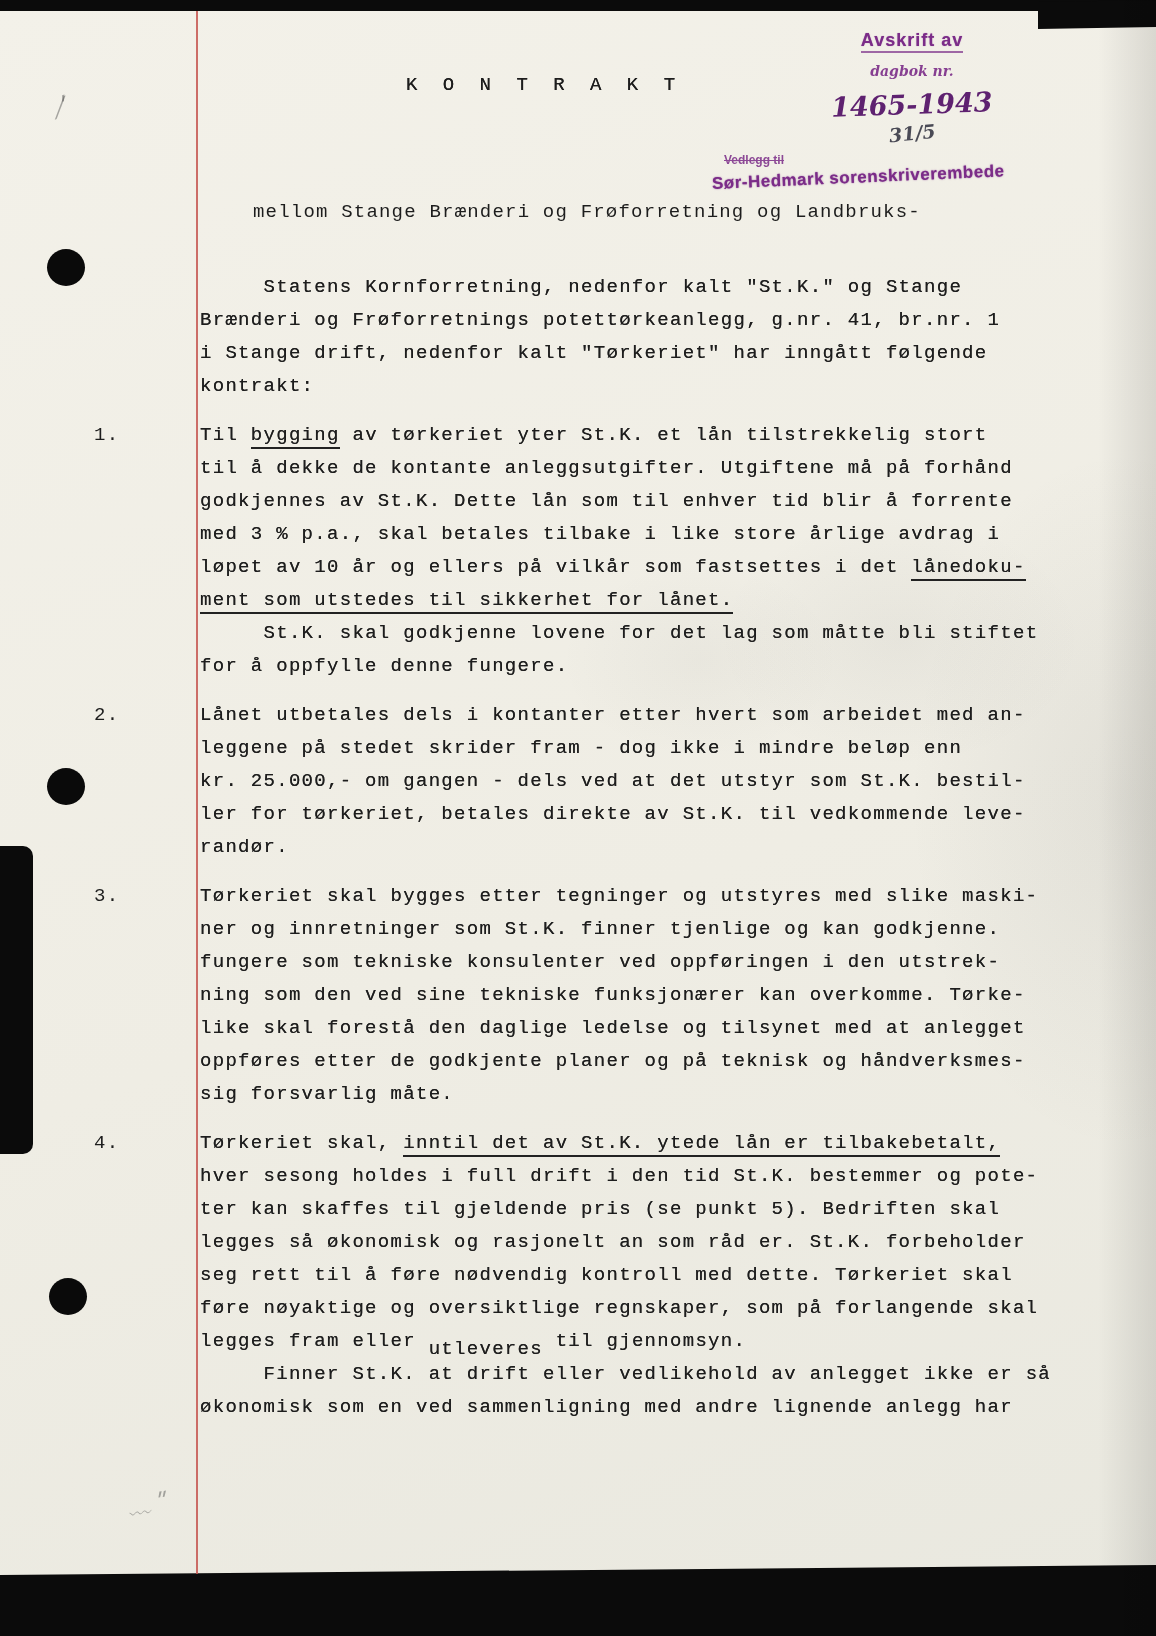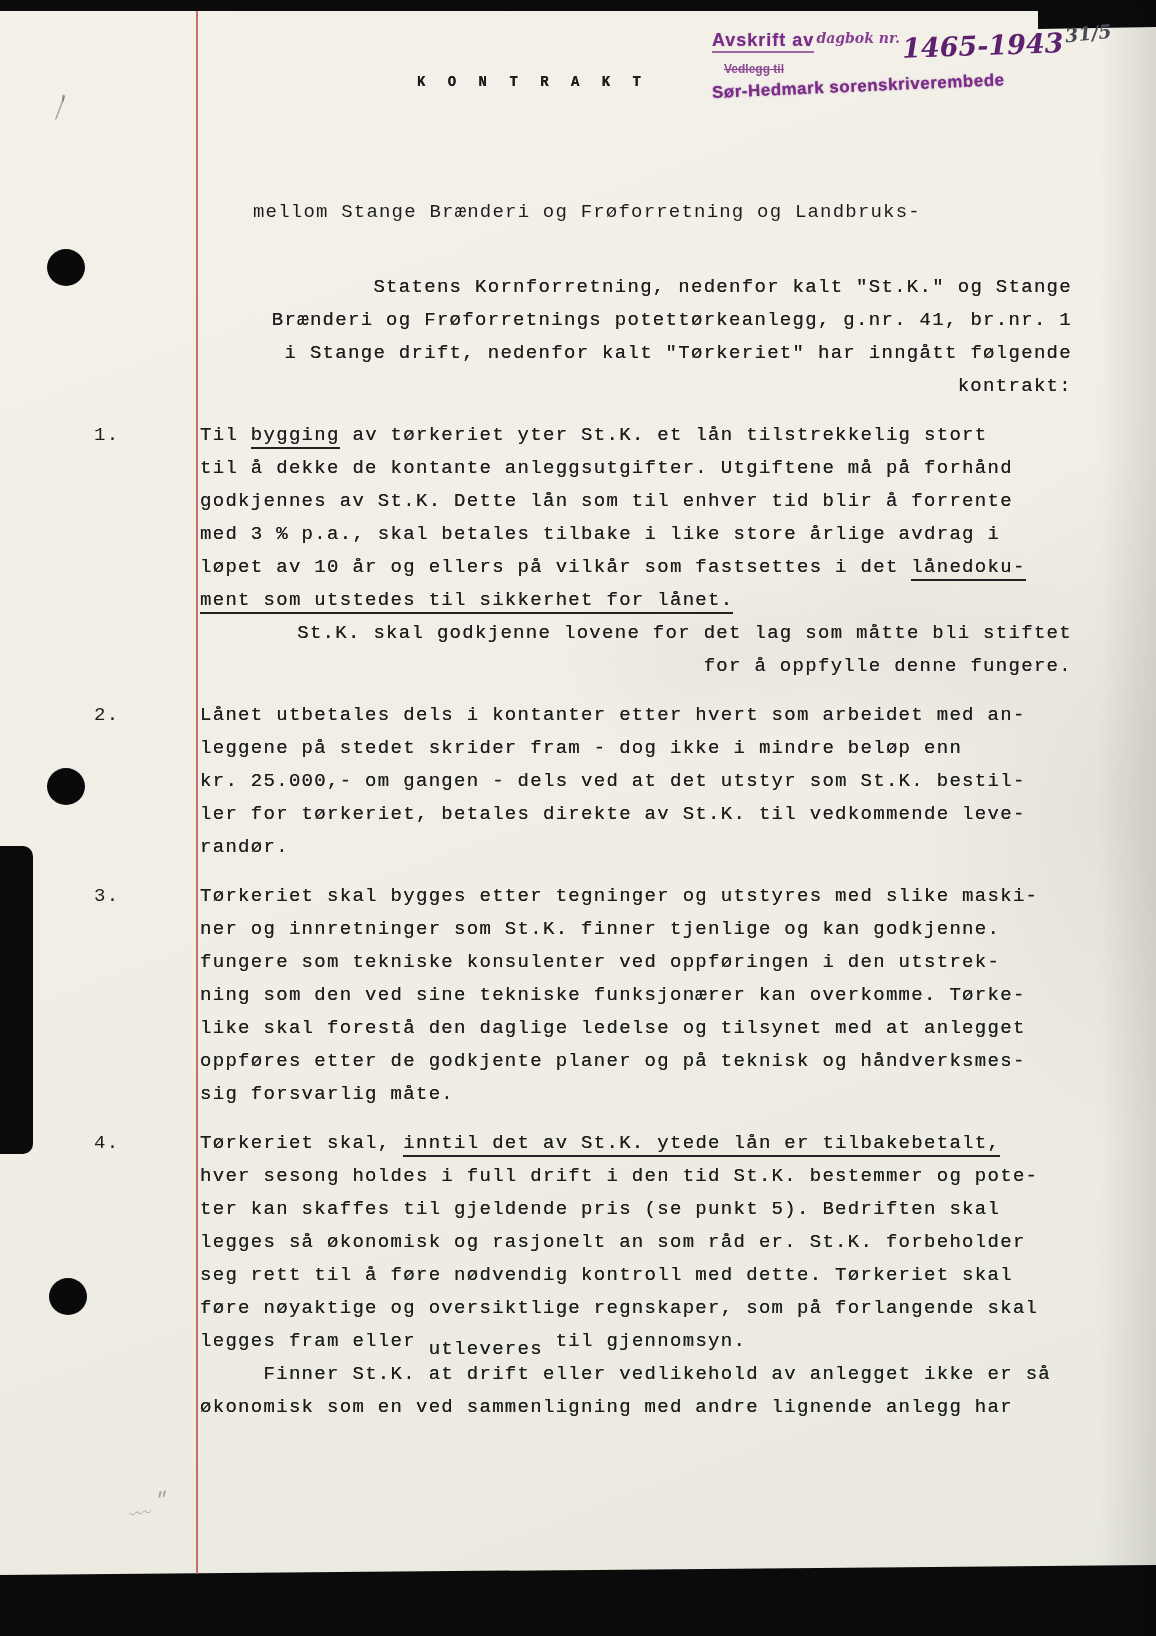--- a/index.html
+++ b/index.html
@@ -32,45 +32,45 @@
   .hole2 { left: 47px; top: 768px; }
   .hole3 { left: 49px; top: 1278px; }
 
   .pencil-mark { position: absolute; color: rgba(70,70,70,0.45);
     font-family: "DejaVu Serif", serif; font-style: italic; }
   .pencil-top { left: 58px; top: 92px; font-size: 26px; transform: rotate(-18deg); }
   .pencil-bottom { left: 128px; top: 1488px; font-size: 24px; transform: rotate(-8deg); letter-spacing: 6px; }
 
   
   .stamp { position: absolute; left: 712px; top: 30px; width: 400px; color: #7b2c88; }
-  .stamp-row1 { display: flex; align-items: flex-start; gap: 2px; white-space: nowrap; }
+  .stamp-row1 { display: flex; align-items: center; gap: 10px; white-space: nowrap; flex-direction: column; }
   .stamp-avskrift { font-family: "Liberation Sans", sans-serif; font-weight: bold; font-size: 18px;
     letter-spacing: 1px; text-shadow: 0 0 1px rgba(123,44,136,0.6); border-bottom: 2px solid rgba(123,44,136,0.7); }
   .stamp-dagbok { font-family: "DejaVu Serif", serif; font-style: italic; font-size: 14px; font-weight: bold; opacity: 0.9; }
   .stamp-number { font-family: "DejaVu Serif", serif; font-style: italic; font-weight: bold; font-size: 27px;
     color: #5e2170; transform: rotate(-2deg); }
   .stamp-date { font-family: "DejaVu Serif", serif; font-style: italic; font-weight: bold; font-size: 19px;
     color: #4a4a55; transform: translateY(-8px) rotate(-6deg); }
   .stamp-vedlegg { font-family: "Liberation Sans", sans-serif; font-weight: bold; font-size: 12px;
     text-decoration: line-through; margin: 1px 0 0 12px; opacity: 0.85; }
   .stamp-office { font-family: "Liberation Sans", sans-serif; font-weight: bold; font-size: 17px;
     letter-spacing: 0.5px; margin-top: 7px; transform: rotate(-2.5deg); transform-origin: left;
     text-shadow: 0 0 1.5px rgba(123,44,136,0.8); white-space: nowrap; }
 
-  .doc-title { position: absolute; left: 417px; top: 74px; font-size: 14px; font-weight: bold;
+  .doc-title { position: absolute; left: 406px; top: 74px; font-size: 19px; font-weight: normal;
     letter-spacing: 7px; text-shadow: 0 0 0.5px #1d1d1d; }
   .subtitle { position: absolute; left: 253px; top: 130px; font-size: 19px; line-height: 33px;
     letter-spacing: 1.2px; white-space: pre; text-align: right; }
   .subtitle .sub2 { margin-left: 112px; }
 
   .doc-body { position: absolute; left: 200px; top: 271px; width: 872px;
     font-size: 19px; line-height: 33px; letter-spacing: 1.3px; }
   .block { position: relative; }
   .block.clause { margin-top: 16px; }
-  .block.paragraph { margin-top: 0; text-align: right; }
+  .block.paragraph { margin-top: 0; }
   .block:first-child { margin-top: 0; }
   .clause-number { position: absolute; left: -106px; top: 0; }
   .line { white-space: pre-wrap; text-shadow: 0 0 0.4px rgba(20,20,20,0.8); }
   .line .u { border-bottom: 2px solid #222; padding-bottom: 1px; }
   .line .drop { display: inline-block; transform: translateY(8px); }
 </style>
 </head>
 <body>
 
 <div class="scan">

